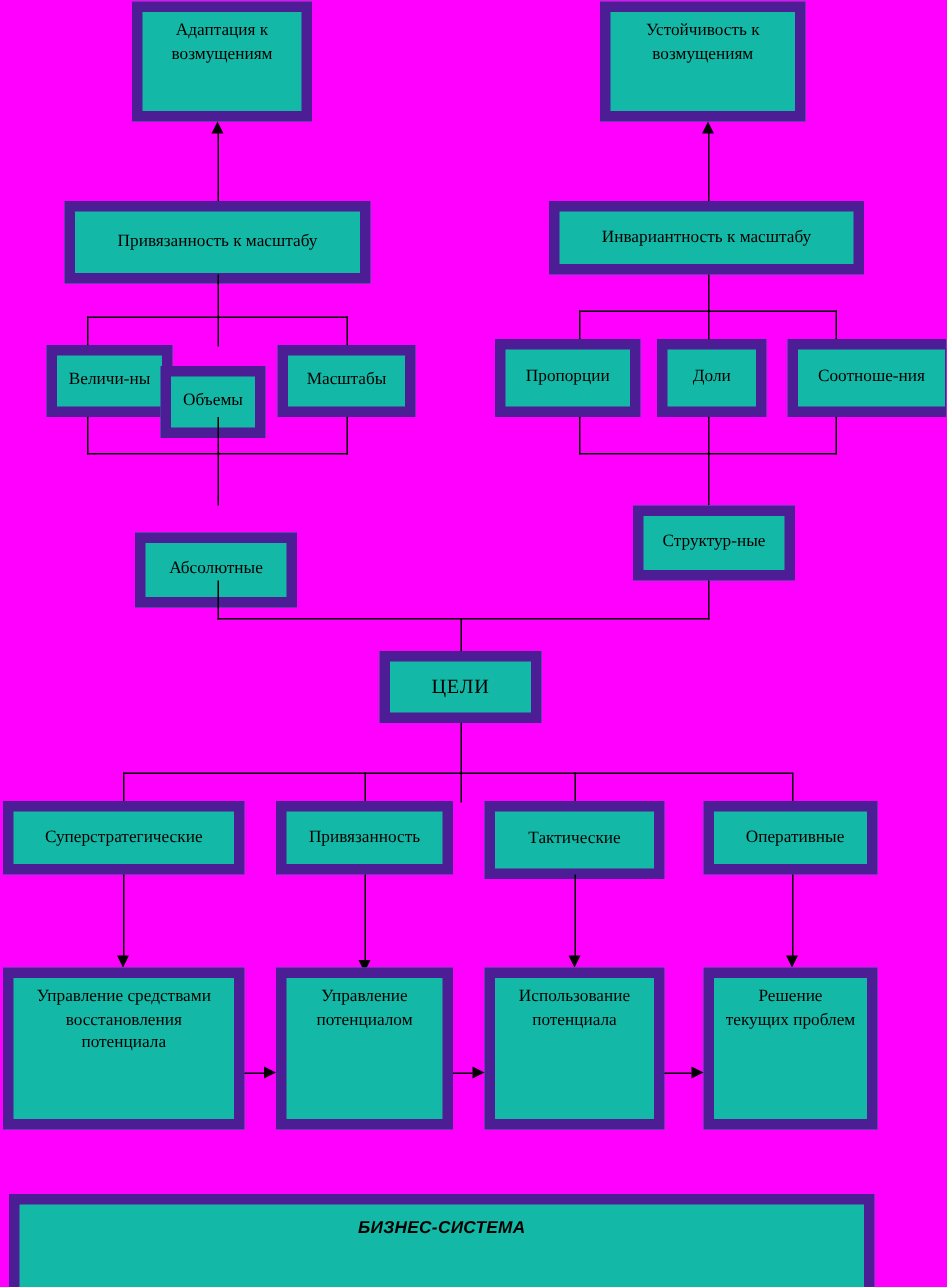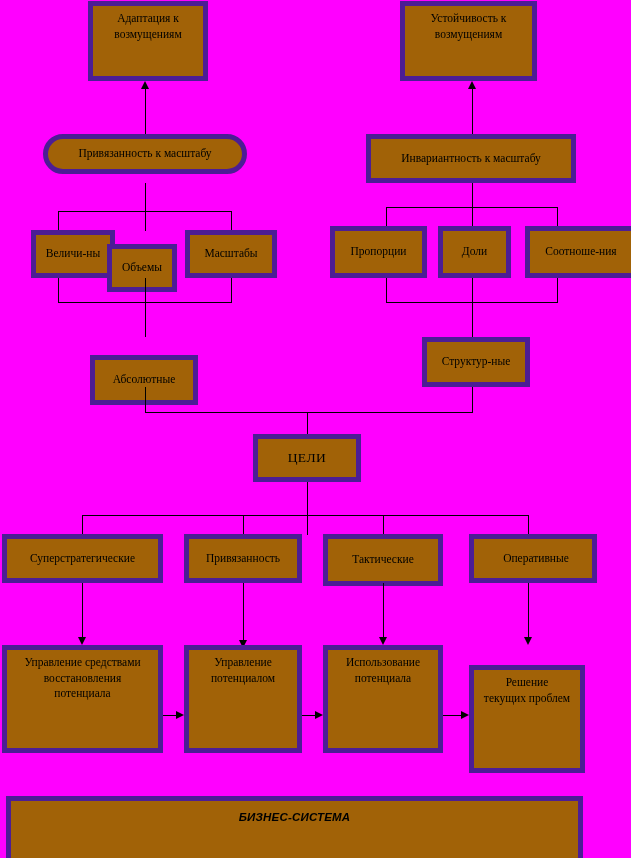--- a/index.html
+++ b/index.html
@@ -12,22 +12,22 @@
     position: relative;
     width: 631px;
     height: 858px;
     background: var(--bg, #FF00FF);
     font-family: "Liberation Serif", "DejaVu Serif", serif;
     overflow: hidden;
   }
   .box {
     position: absolute;
     box-sizing: border-box;
-    background: #a16207;
-    border: 5px solid #4c1d95;
+    background: #14b8a6;
+    border: 7px solid #4c1d95;
     display: flex;
     align-items: flex-start;
     justify-content: center;
     text-align: center;
     color: #000000;
     font-size: 11.5px;
     line-height: 1.35;
     padding: 5px 4px 0 4px;
     white-space: pre-line;
   }
@@ -94,21 +94,21 @@
 
   <div class="box" style="left:400px; top:1px; width:137px; height:80px;">Устойчивость к
 возмущениям</div>
 
   <div class="vline" style="left:145px; top:88px; height:46px;"></div>
   <div class="arrow-up" style="left:141px; top:81px;"></div>
 
   <div class="vline" style="left:472px; top:88px; height:46px;"></div>
   <div class="arrow-up" style="left:468px; top:81px;"></div>
 
-  <div class="box mid" style="left:43px; top:134px; width:204px; height:40px;border-radius:20px;">Привязанность к масштабу</div>
+  <div class="box mid" style="left:43px; top:134px; width:204px; height:55px;">Привязанность к масштабу</div>
 
   <div class="box mid" style="left:366px; top:134px; width:210px; height:49px;">Инвариантность к масштабу</div>
 
   <div class="vline" style="left:145px; top:183px; height:48px;"></div>
   <div class="hline" style="left:58px; top:211px; width:174px;"></div>
   <div class="vline" style="left:58px; top:211px; height:20px;"></div>
   <div class="vline" style="left:231px; top:211px; height:20px;"></div>
 
   <div class="vline" style="left:472px; top:183px; height:48px;"></div>
   <div class="hline" style="left:386px; top:207px; width:172px;"></div>
@@ -146,42 +146,42 @@
   <div class="vline" style="left:307px; top:482px; height:53px;"></div>
   <div class="hline" style="left:82px; top:515px; width:446px;"></div>
   <div class="vline" style="left:82px; top:515px; height:19px;"></div>
   <div class="vline" style="left:243px; top:515px; height:19px;"></div>
   <div class="vline" style="left:383px; top:515px; height:19px;"></div>
   <div class="vline" style="left:528px; top:515px; height:19px;"></div>
 
   <div class="box mid" style="left:2px; top:534px; width:161px; height:49px;">Суперстратегические</div>
   <div class="box mid" style="left:184px; top:534px; width:118px; height:49px;">Привязанность</div>
   <div class="box mid" style="left:323px; top:534px; width:120px; height:52px;">Тактические</div>
-  <div class="box mid" style="left:469px; top:534px; width:128px; height:49px;padding-left:10px;">Оперативные</div>
+  <div class="box mid" style="left:469px; top:534px; width:116px; height:49px;padding-left:10px;">Оперативные</div>
 
   <div class="vline" style="left:82px; top:583px; height:55px;"></div>
   <div class="arrow-down" style="left:78px; top:637px;"></div>
 
   <div class="vline" style="left:243px; top:583px; height:58px;"></div>
   <div class="arrow-down" style="left:239px; top:640px;"></div>
 
   <div class="vline" style="left:383px; top:583px; height:55px;"></div>
   <div class="arrow-down" style="left:379px; top:637px;"></div>
 
   <div class="vline" style="left:528px; top:583px; height:55px;"></div>
   <div class="arrow-down" style="left:524px; top:637px;"></div>
 
   <div class="box" style="left:2px; top:645px; width:161px; height:108px;">Управление средствами
 восстановления
 потенциала</div>
   <div class="box" style="left:184px; top:645px; width:118px; height:108px;">Управление
 потенциалом</div>
   <div class="box" style="left:323px; top:645px; width:120px; height:108px;">Использование
 потенциала</div>
-  <div class="box" style="left:469px; top:645px; width:116px; height:108px;margin-top:20px;">Решение
+  <div class="box" style="left:469px; top:645px; width:116px; height:108px;">Решение
 текущих проблем</div>
 
   <div class="hline" style="left:163px; top:715px; width:13px;"></div>
   <div class="arrow-right" style="left:176px; top:711px;"></div>
 
   <div class="hline" style="left:302px; top:715px; width:13px;"></div>
   <div class="arrow-right" style="left:315px; top:711px;"></div>
 
   <div class="hline" style="left:443px; top:715px; width:18px;"></div>
   <div class="arrow-right" style="left:461px; top:711px;"></div>

